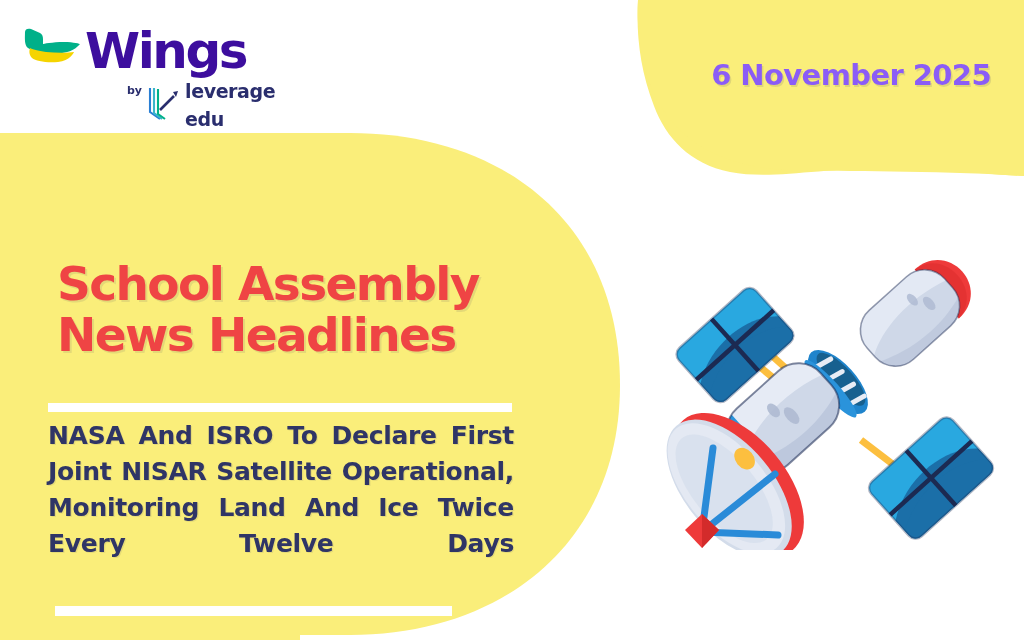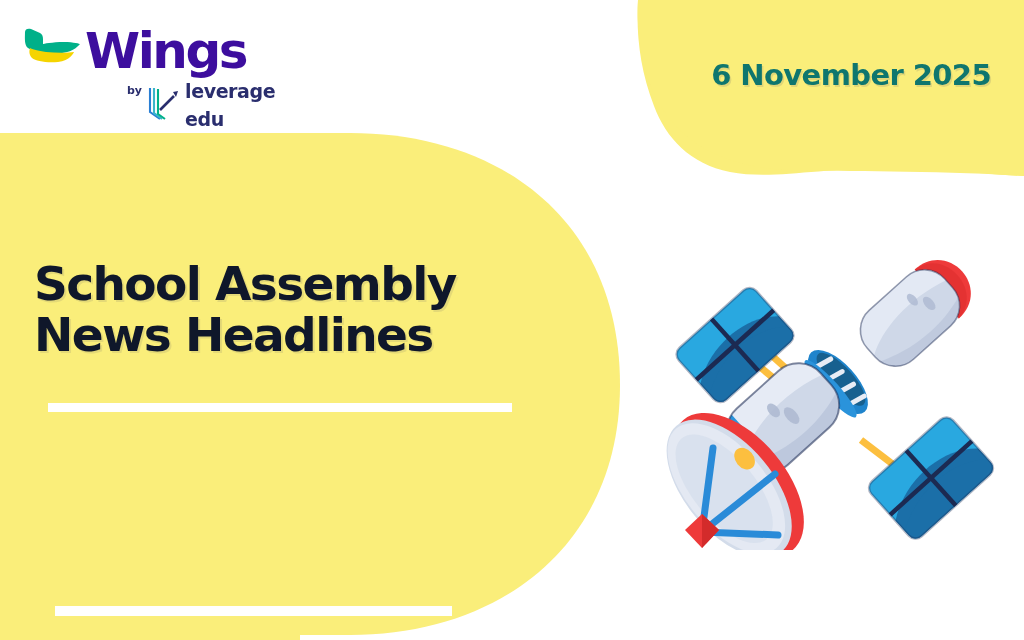--- a/index.html
+++ b/index.html
@@ -50,38 +50,38 @@
     margin-top:0px;
   }
   .lev-text .l2 { display:block; margin-top:13px; }
 
   .date-text {
     position:absolute; right:33px; top:58px;
     font-family:"DejaVu Sans", sans-serif;
     font-weight:bold;
     font-size:29px;
     letter-spacing:-0.6px;
-    color:#0f766e;
+    color:#8b5cf6;
     text-shadow:1.5px 1.5px 0 rgba(120,120,110,0.20);
     white-space:nowrap;
     text-align:right;
   }
 
   
   .content { position:absolute; left:0; top:0; width:640px; height:640px; z-index:6; }
 
   .headline {
-    position:absolute; left:34px; top:258px;
+    position:absolute; left:57px; top:258px;
     width:480px;
     font-family:"DejaVu Sans", sans-serif;
     font-weight:bold;
     font-size:47px;
     line-height:51px;
     letter-spacing:-1.6px;
-    color:#0f172a;
+    color:#ef4444;
     text-shadow:2px 2px 0 rgba(150,145,110,0.22);
   }
   .headline .l2 { display:block; }
 
   .rule-top {
     position:absolute; left:48px; top:403px;
     width:464px; height:9px;
     background:#ffffff;
   }
 
@@ -164,20 +164,21 @@
 </div>
 
 <div class="content">
   <h1 class="headline">
     <span>School Assembly</span>
     <span class="l2">News Headlines</span>
   </h1>
 
   <div class="rule-top"></div>
 
+  <p class="subhead">NASA And ISRO To Declare First Joint NISAR Satellite Operational, Monitoring Land And Ice Twice Every Twelve Days</p>
 
   <div class="rule-bottom"></div>
 </div>
 
 <svg class="satellite-art" width="350" height="310" viewBox="0 0 350 310" aria-hidden="true">
 
   <defs>
     <clipPath id="panelClipA">
         <rect x="-52" y="-35" width="104" height="70" rx="9"></rect>
       </clipPath>

